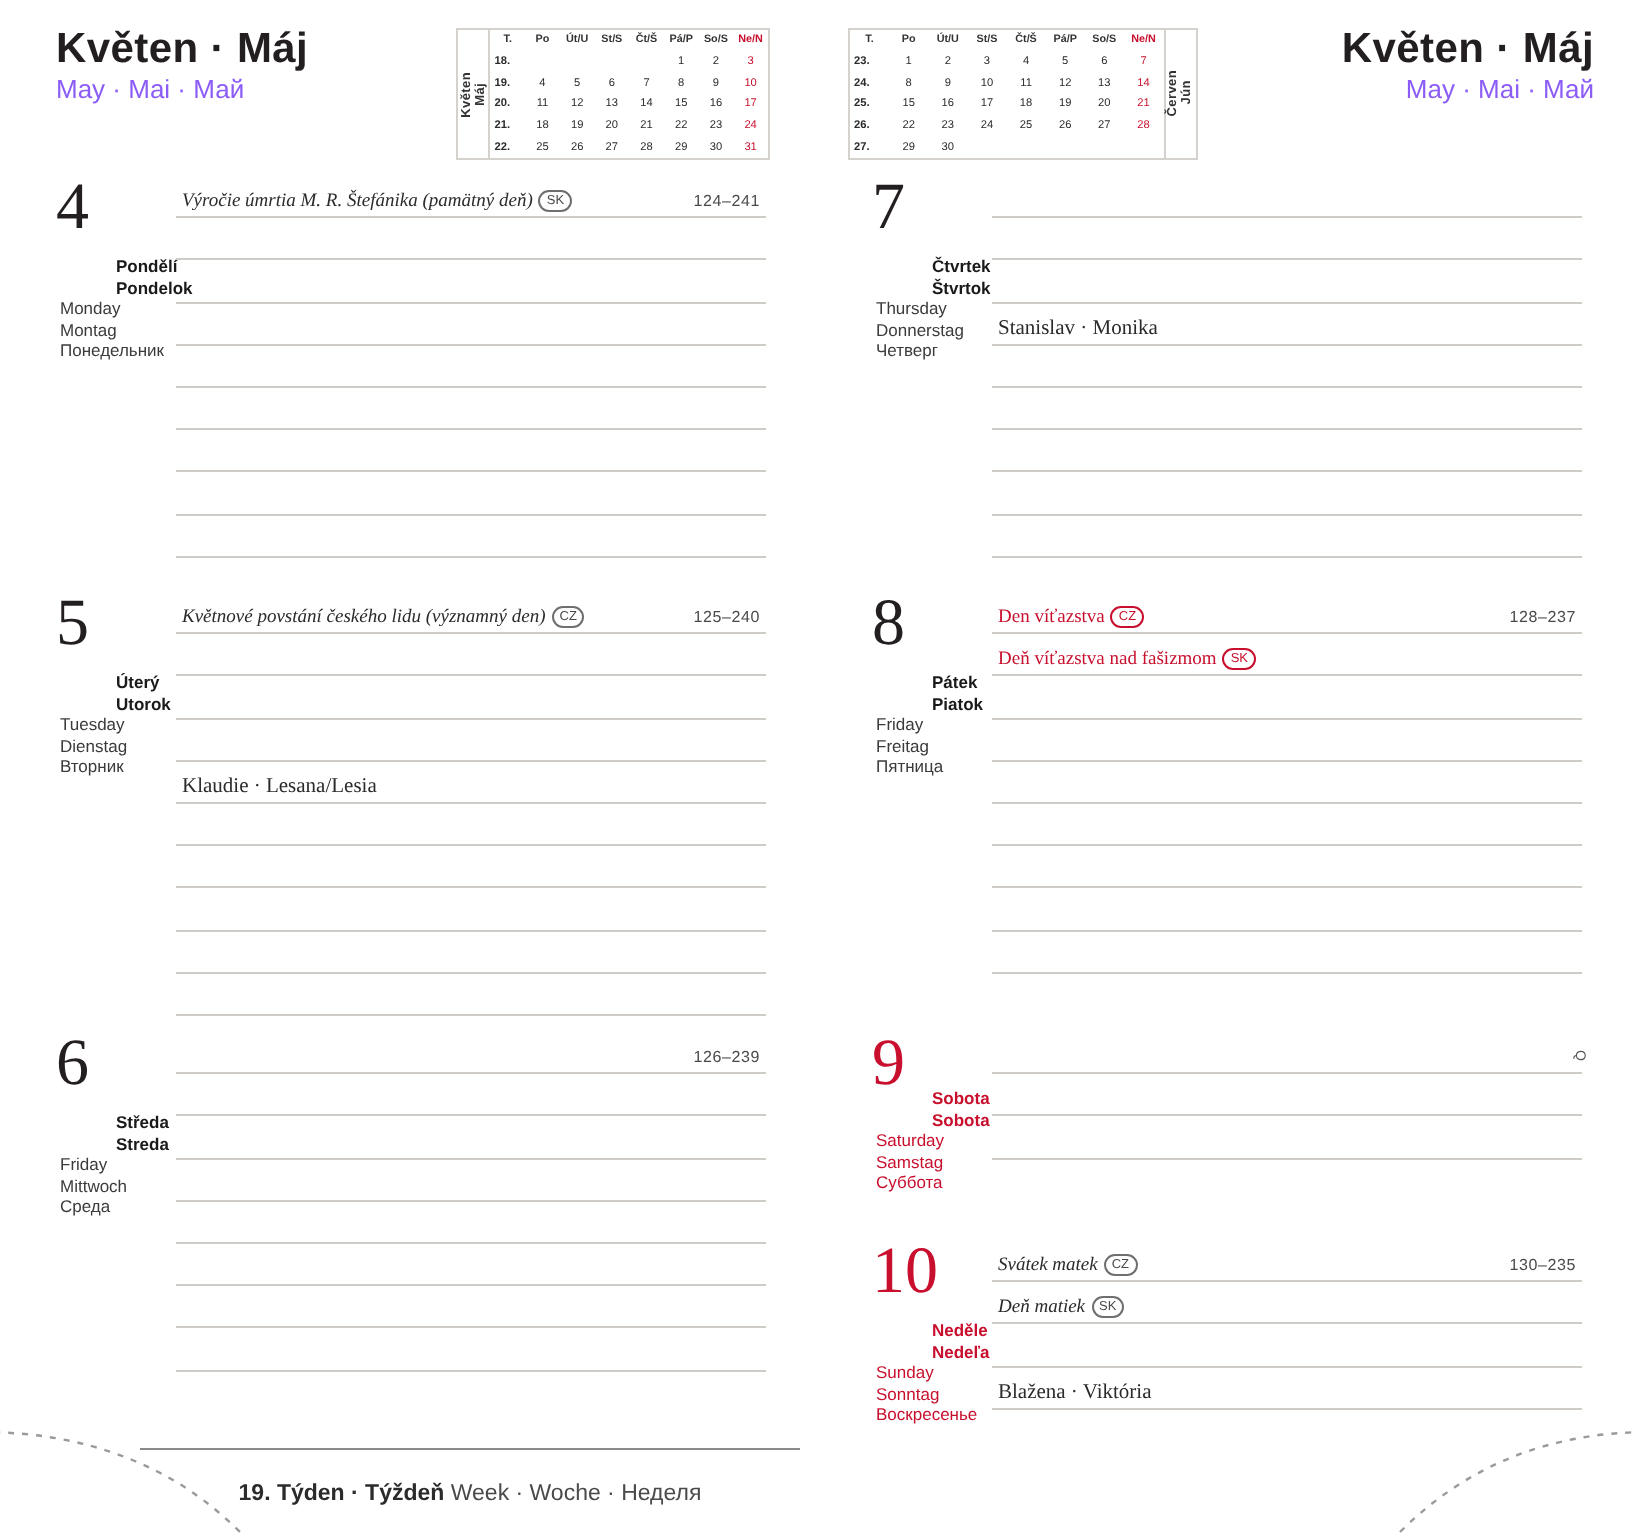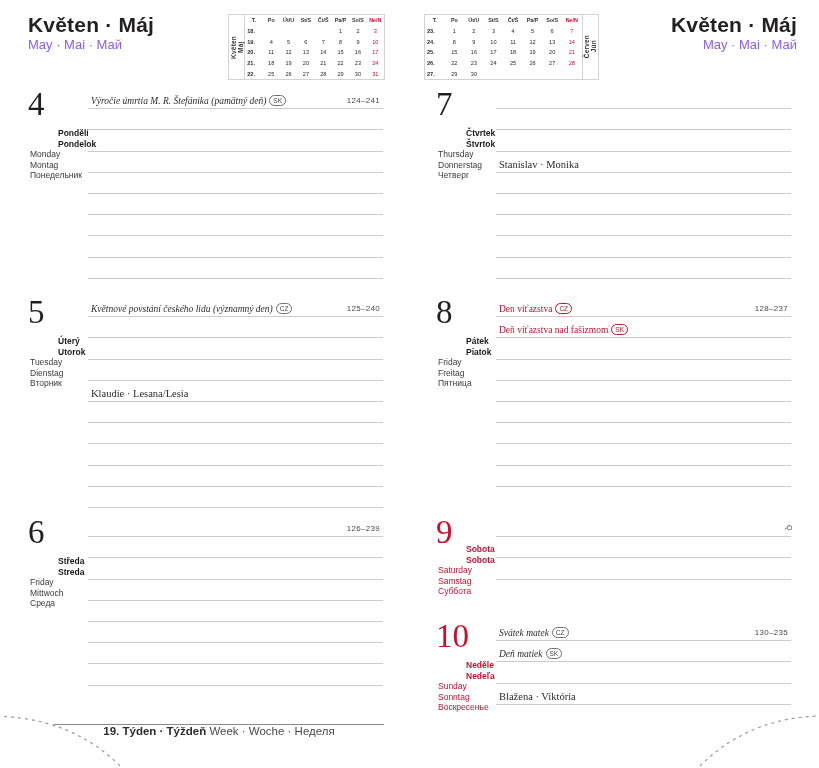--- a/index.html
+++ b/index.html
@@ -116,23 +116,23 @@
   .badge.red{border-color:#c8102e;color:#c8102e;}
 
   .vert-moon{
     position:absolute;
     font-size:7px;color:#555;
     writing-mode:vertical-rl;
   }
 
   
   .footer{
-    position:absolute;left:54px;top:724px;width:330px;
+    position:absolute;left:70px;top:724px;width:330px;
     border-top:1px solid #8a8a8a;
-    padding-top:0;
+    padding-top:16px;
     text-align:center;
     font-size:11.5px;
     color:#2b2b2b;
   }
   .footer b{font-weight:bold;}
   .footer .light{color:#4a4a4a;}
 
   
   .arc{position:absolute;pointer-events:none;}
 </style>

